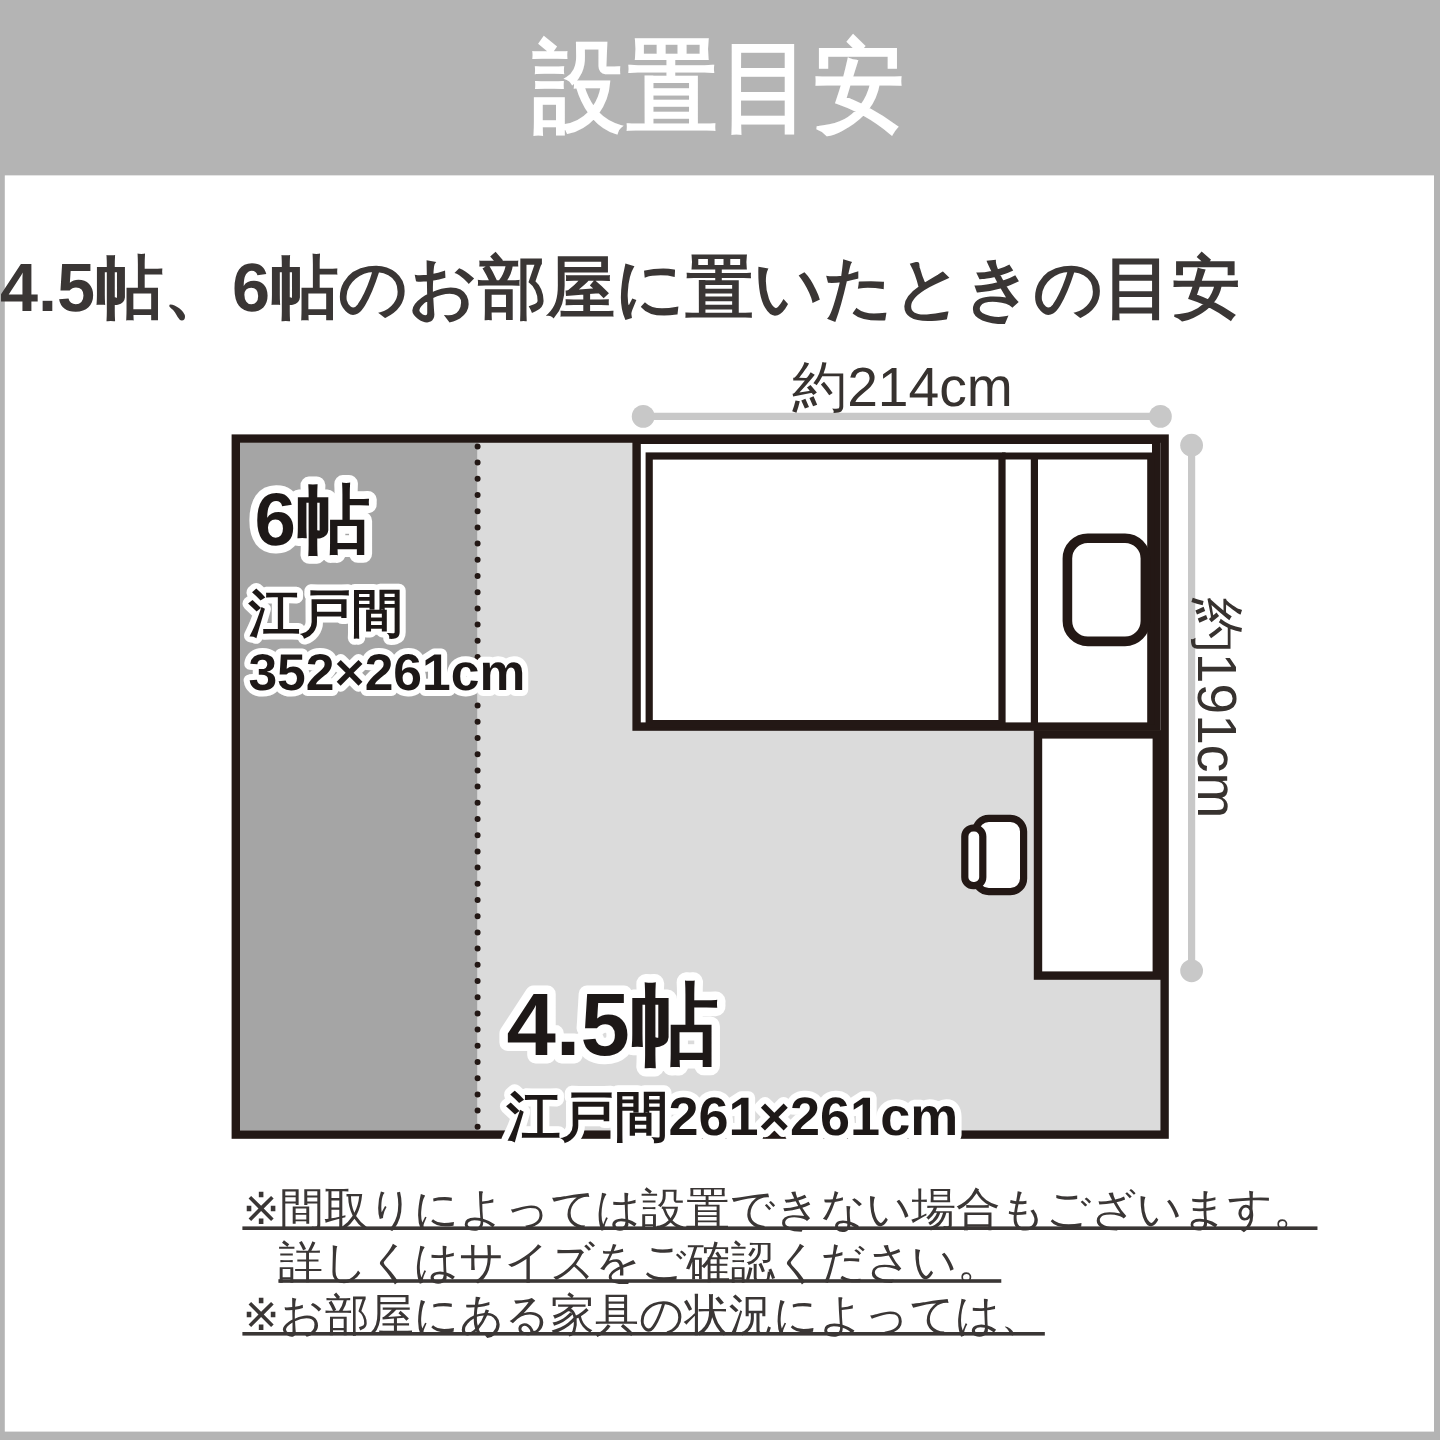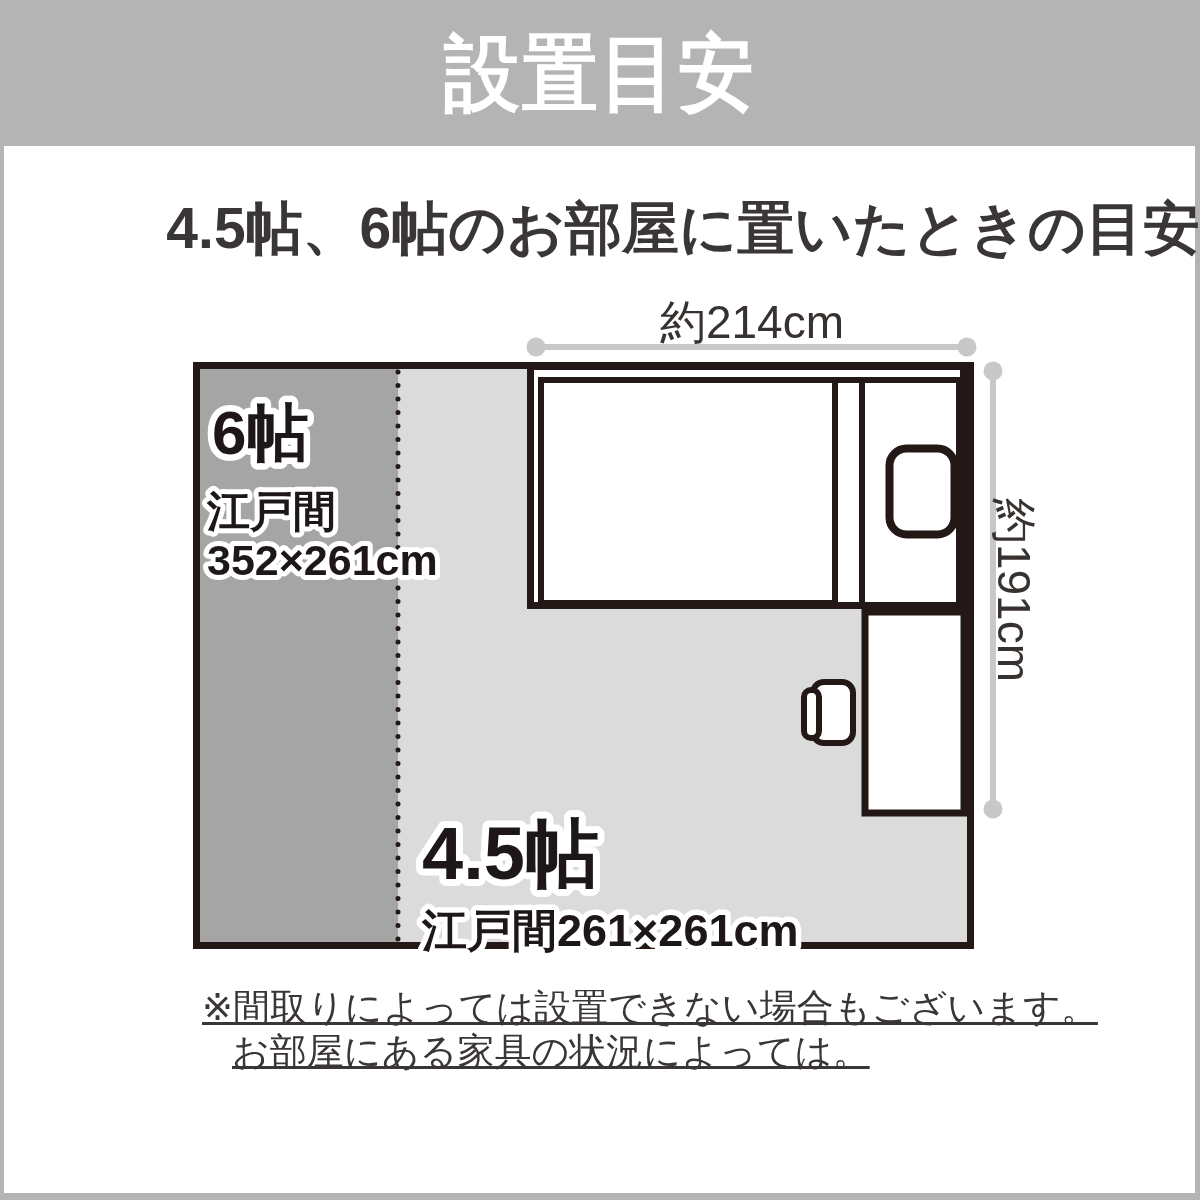--- a/index.html
+++ b/index.html
@@ -21,22 +21,22 @@
     color:#ffffff;font-size:76px;font-weight:bold;letter-spacing:2px;
     transform:scaleY(1.1);transform-origin:center;
     line-height:1;
   }
   .content{
     position:absolute;left:4px;top:146px;width:1191px;height:1047px;
     background:#ffffff;
   }
 
   .page-subtitle{
-    position:absolute;left:0;top:197px;width:1200px;
-    text-align:right;
+    position:absolute;left:0;top:209px;width:1200px;
+    text-align:left;
     font-size:57px;font-weight:bold;color:var(--text_dark,#3a3635);
     line-height:62px;white-space:nowrap;
   }
 
   svg.diagram{position:absolute;left:0;top:0;width:1200px;height:1200px;}
 
   svg text{font-family:"Liberation Sans","DejaVu Sans",sans-serif;}
   .lbl{
     fill:var(--label_ink,#1d1817);
     font-weight:bold;
@@ -104,16 +104,17 @@
     <text x="212" y="454" font-size="62" stroke-width="13" class="lbl">6帖</text>
     <text x="207" y="526" font-size="43" stroke-width="10" class="lbl">江戸間</text>
     <text x="207" y="575" font-size="43" stroke-width="10" class="lbl">352×261cm</text>
 
     <text x="422" y="879" font-size="74" stroke-width="14" class="lbl">4.5帖</text>
     <text x="422" y="946" font-size="45" stroke-width="11" class="lbl">江戸間261×261cm</text>
   </svg>
 
   <div class="footnotes">
     <div class="footnote-line">※間取りによっては設置できない場合もございます。</div>
-    <div class="footnote-line indent">お部屋にある家具の状況によっては。</div>
+    <div class="footnote-line indent">詳しくはサイズをご確認ください。</div>
+    <div class="footnote-line">※お部屋にある家具の状況によっては、</div>
   </div>
 
 </div>
 
 </body></html>

